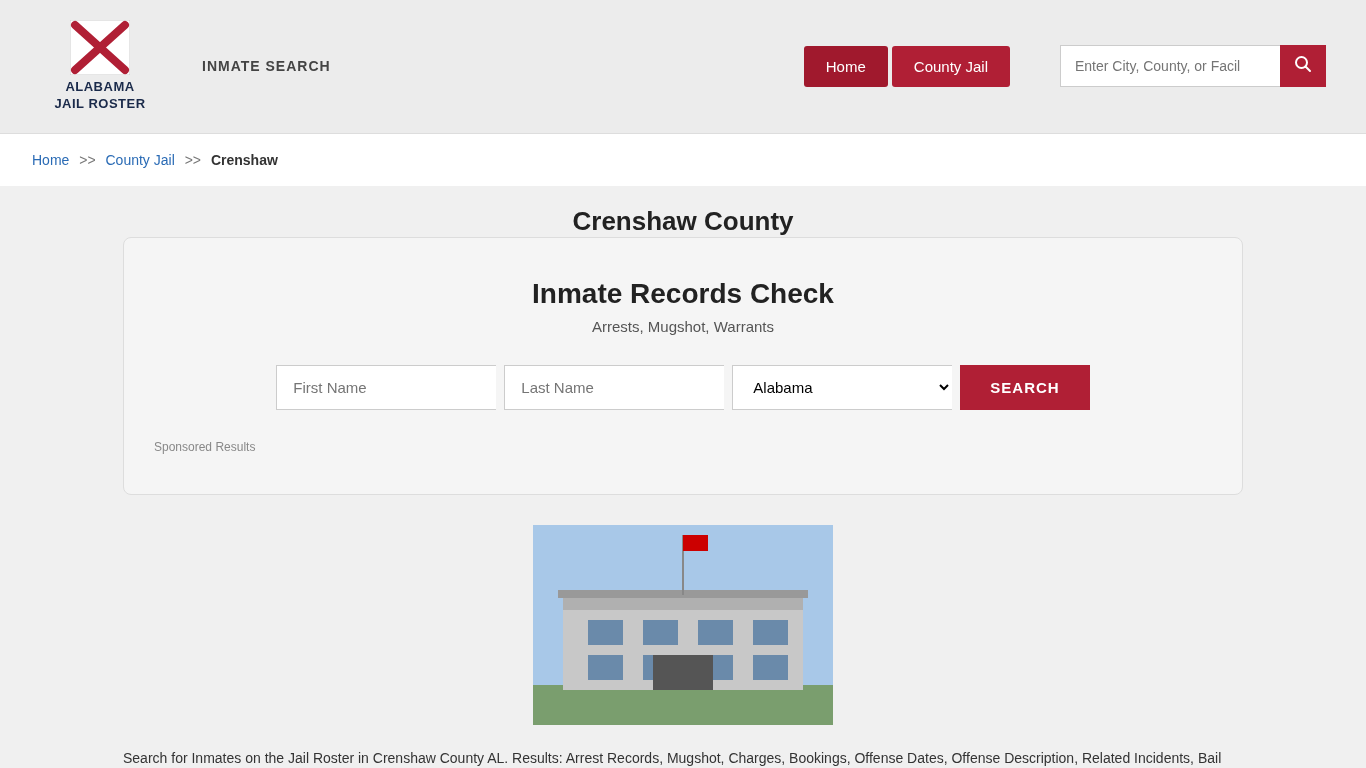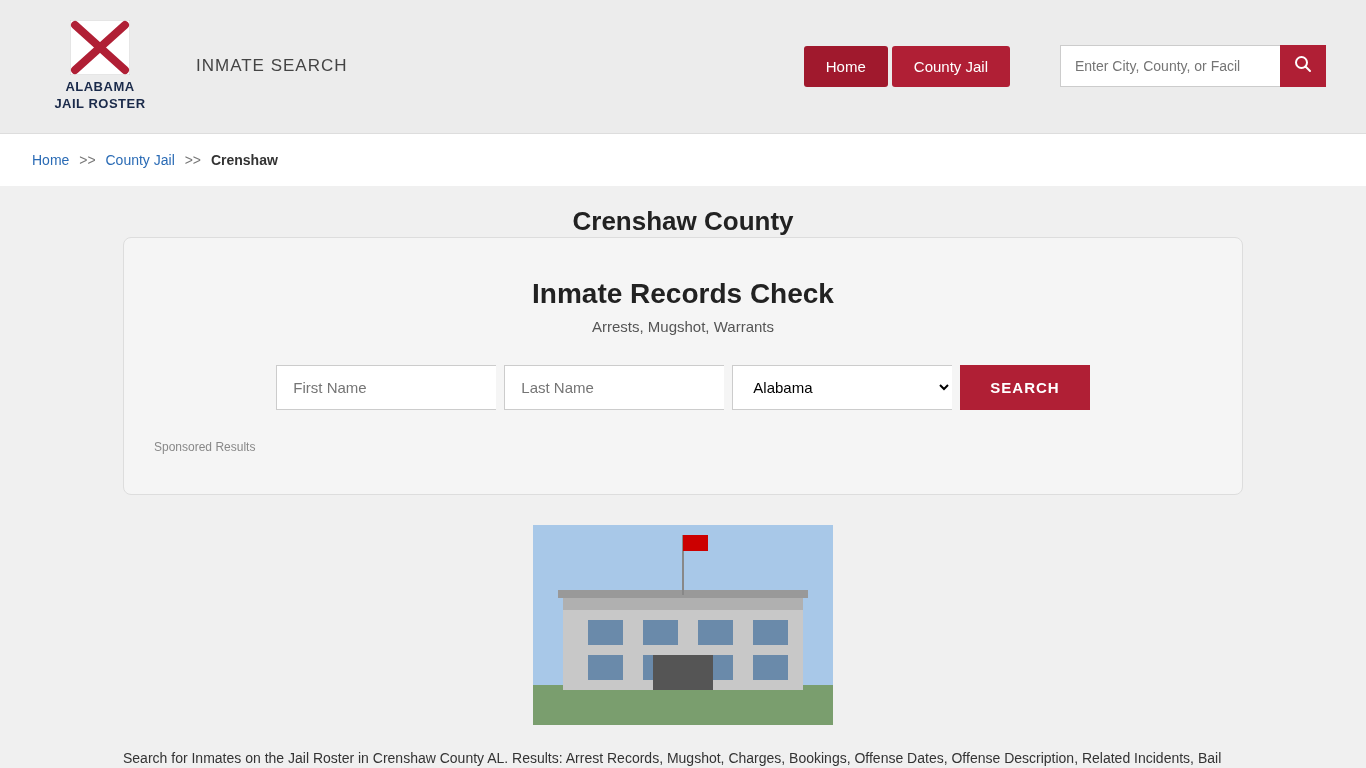--- a/index.html
+++ b/index.html
@@ -28,25 +28,25 @@
     }
     .logo-text {
       font-size: 13px;
       font-weight: bold;
       color: #1a2a4a;
       text-align: center;
       line-height: 1.3;
       letter-spacing: 0.5px;
     }
     .inmate-search-label {
-      font-size: 17px;
+      font-size: 14px;
       letter-spacing: 1px;
       color: #444;
-      font-weight: 400;
-      margin-left: 6px;
+      font-weight: 700;
+      margin-left: 12px;
       flex-shrink: 0;
     }
     .nav-buttons {
       display: flex;
       gap: 4px;
       margin-left: auto;
     }
     .nav-btn {
       padding: 12px 22px;
       border: none;

